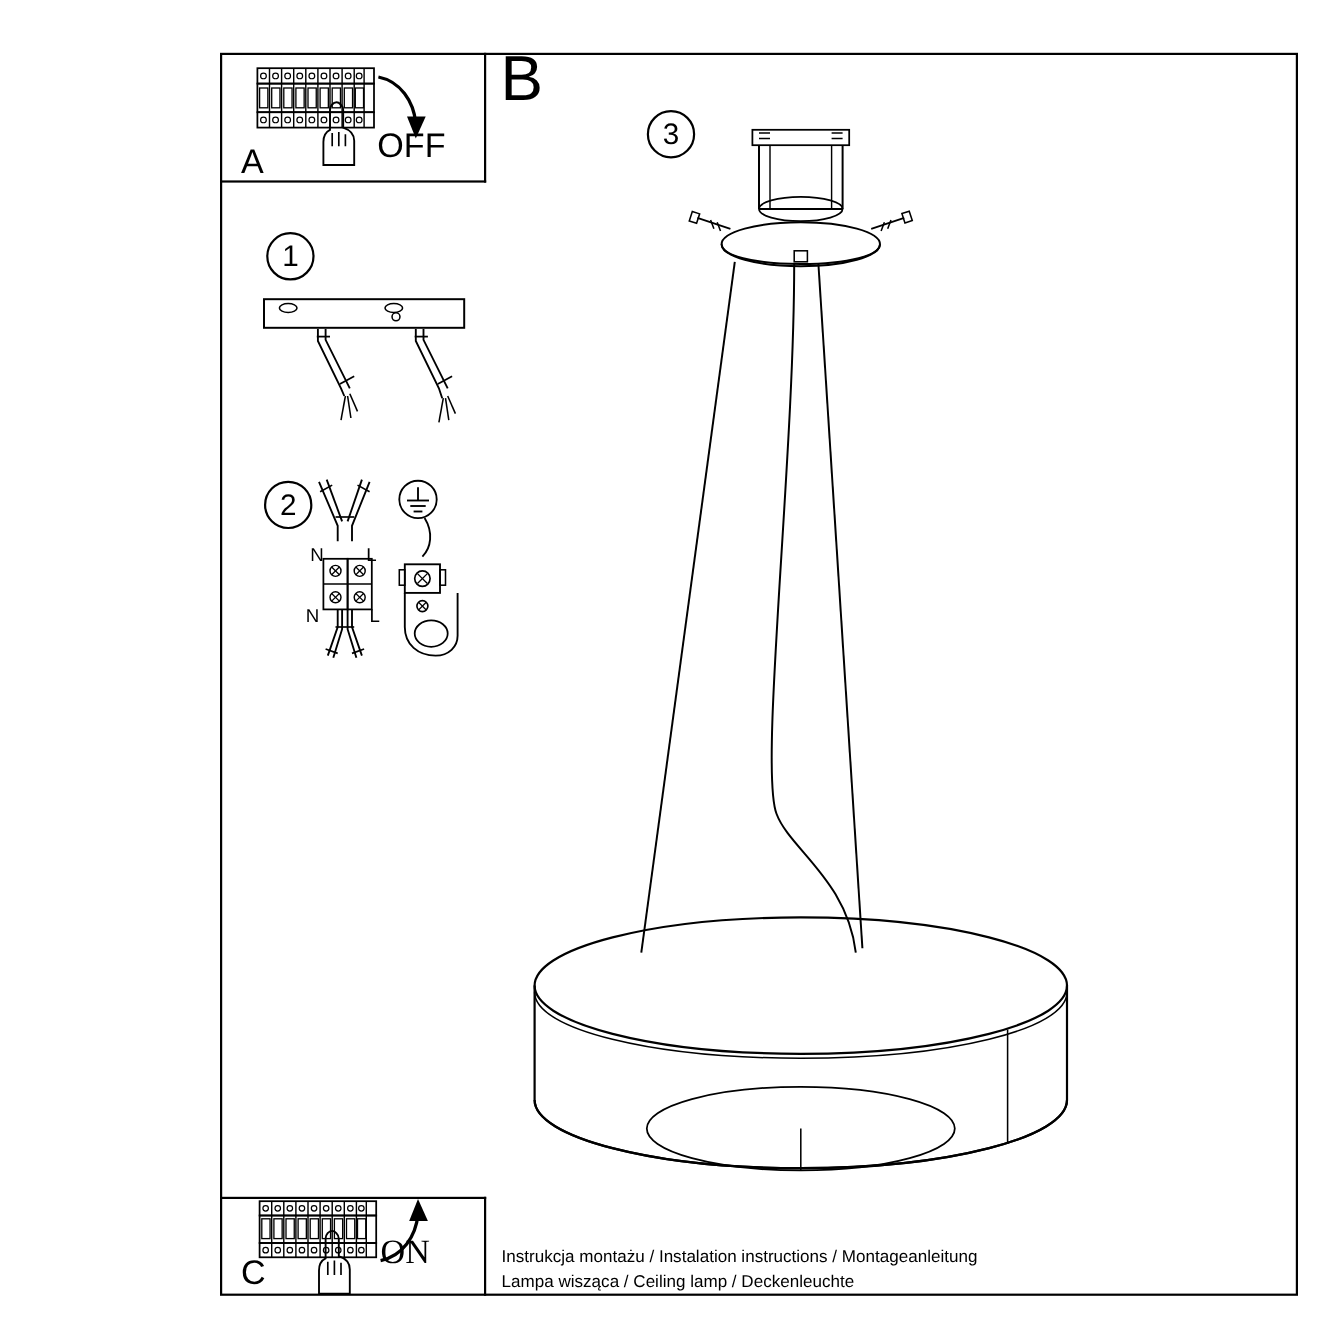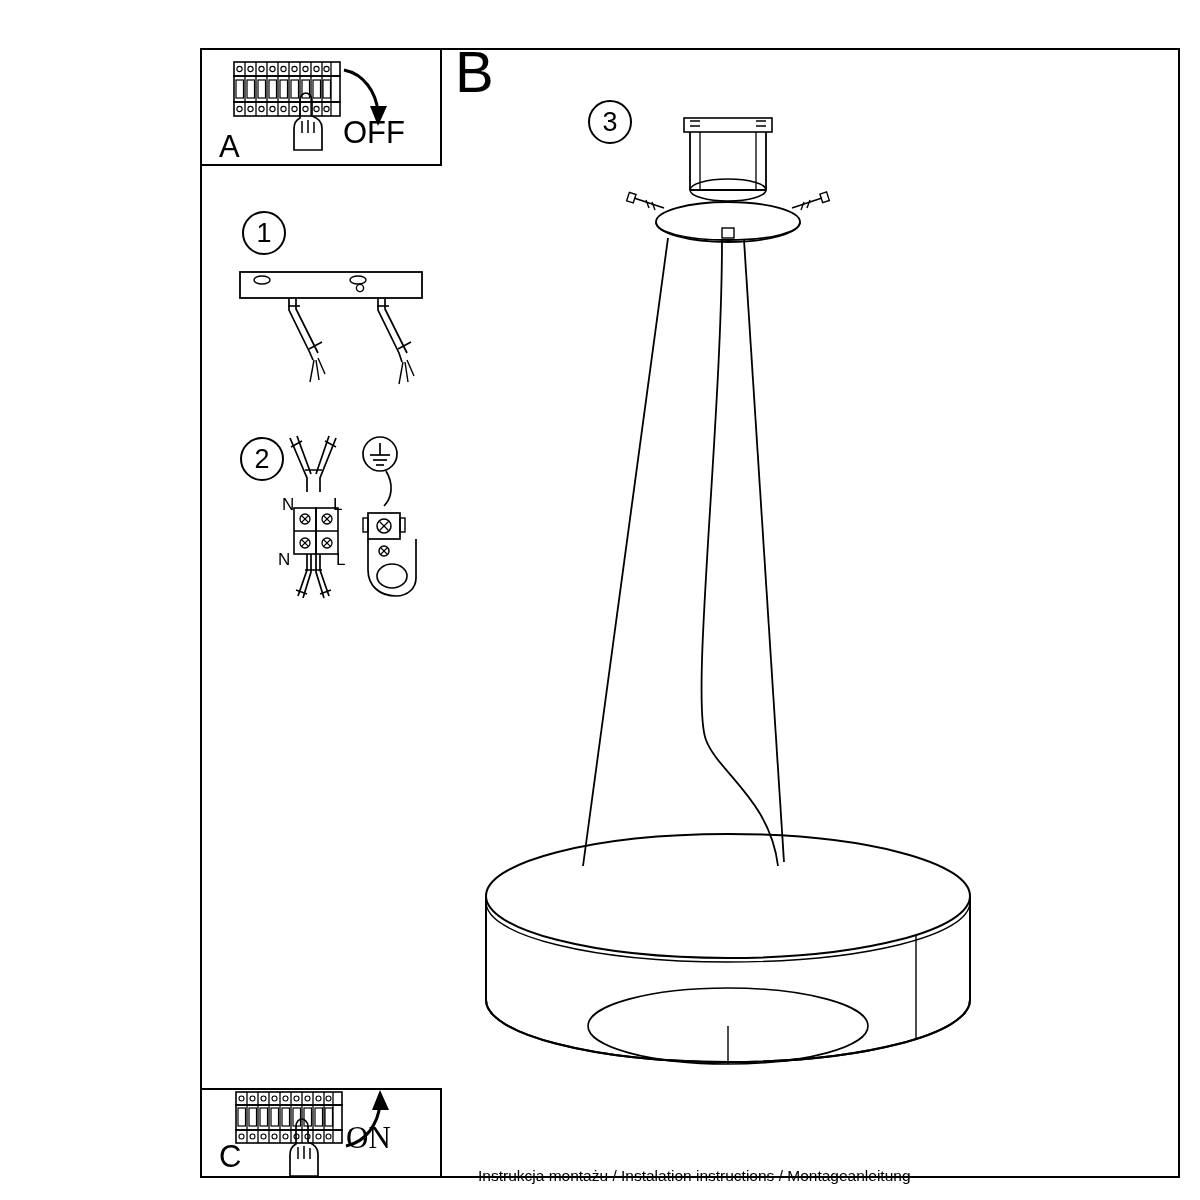--- a/index.html
+++ b/index.html
@@ -310,15 +310,16 @@
 
   <div class="tiny" style="left:282px; top:496px;">N</div>
   <div class="tiny" style="left:333px; top:496px;">L</div>
   <div class="tiny" style="left:278px; top:551px;">N</div>
   <div class="tiny" style="left:336px; top:551px;">L</div>
 
   <div class="box-c"></div>
   <div class="lbl-letter" style="left:219px; top:1141px;">C</div>
   <div class="lbl-big" style="left:346px; top:1122px; font-size:31px;font-family:Liberation Serif, serif;">ON</div>
 
-  <div class="capt" style="top:1165px;margin-left:22px;">Instrukcja montażu / Instalation instructions / Montageanleitung</div>
+  <div class="capt" style="top:1132px;">Instrukcja montażu / Instalation instructions / Montageanleitung</div>
+  <div class="capt" style="top:1155px;">Lampa wisząca / Ceiling lamp / Deckenleuchte</div>
 
 </div>
 
 </body></html>

